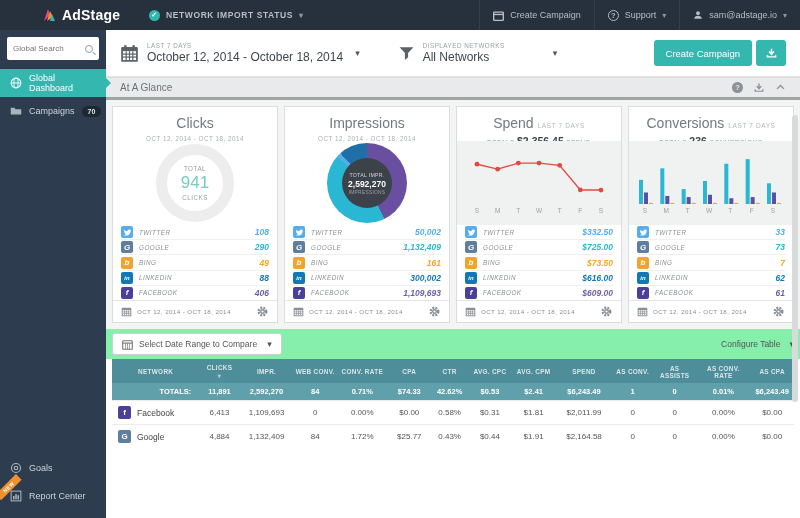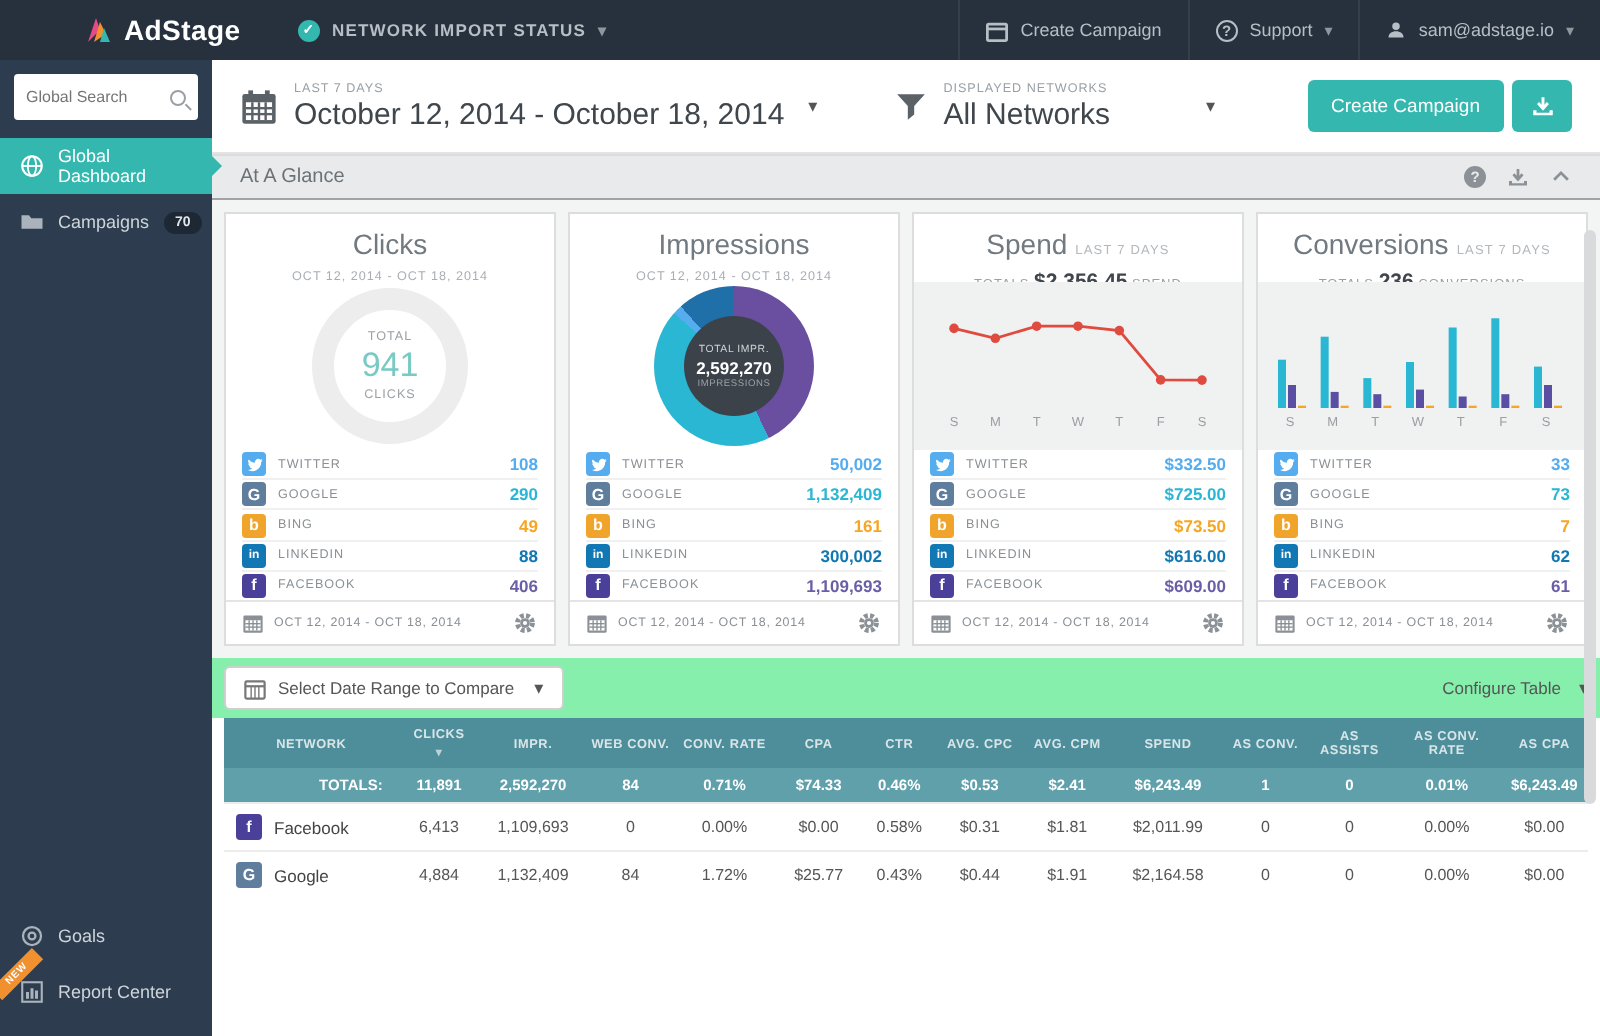--- a/index.html
+++ b/index.html
@@ -35,28 +35,28 @@
   .page-head { padding:15px 16px 0 16px; height:73px; }
   .title-row { display:flex; align-items:center; gap:9px; }
   .page-title { font-size:23px; color:#55595e; font-weight:normal; }
   .tabstrip { margin-top:9px; border-bottom:1px solid #ddd; height:25px; position:relative; }
   .tab { position:absolute; bottom:-1px; left:0; width:92px; height:25px; background:#fff; border:1px solid #ddd; border-bottom:1px solid #fff; border-top:3px solid var(--accent); display:flex; align-items:center; justify-content:center; font-size:10px; color:#4a5055; cursor:pointer; }
 
   
   .toolbar { height:47px; display:flex; align-items:center; padding:0 14px; gap:12px; border-bottom:1px solid #e4e4e4; }
   .f-block { display:flex; align-items:center; gap:8px; cursor:pointer; }
   .f-txt .f-label { font-size:6.3px; color:#9aa0a5; letter-spacing:.5px; }
-  .f-txt .f-value { font-size:15px; color:#3f464c; margin-top:1px; }
+  .f-txt .f-value { font-size:12px; color:#3f464c; margin-top:1px; }
   .f-caret { font-size:9px; color:#555; margin-left:4px; }
   .toolbar-right { margin-left:auto; display:flex; gap:4px; }
   .btn-teal { background:var(--accent); color:#fff; border:none; border-radius:3px; font-size:9.5px; padding:0 12px; height:26px; cursor:pointer; font-family:inherit; }
   .btn-teal.icon-only { width:30px; display:flex; align-items:center; justify-content:center; padding:0; }
 
   
-  .glance-bar { height:23px; background:#e9eaeb; border-top:1px solid #dcdcdc; border-bottom:1px solid #a3a3a3; display:flex; align-items:center; padding:0 14px; }
+  .glance-bar { height:23px; background:#e9eaeb; border-top:1px solid #dcdcdc; border-bottom:3px solid #a3a3a3; display:flex; align-items:center; padding:0 14px; }
   .glance-title { font-size:10px; color:#6b7277; }
   .glance-icons { margin-left:auto; display:flex; align-items:center; gap:10px; }
   .g-help { width:11px; height:11px; border-radius:50%; background:#8b9196; color:#e9eaeb; font-size:7.5px; font-weight:bold; display:flex; align-items:center; justify-content:center; cursor:pointer; }
 
   
   .cards { height:229px; background:#f3f4f4; display:flex; gap:6px; padding:6px; }
   .card { flex:1; background:#fff; border:1px solid #ddd; display:flex; flex-direction:column; overflow:hidden; }
   .card-head { text-align:center; padding-top:7px; height:34px; flex:none; }
   .card-title { font-size:14px; color:#717a80; display:inline; }
   .card-period { font-size:6.5px; color:#b3b8bc; letter-spacing:.6px; margin-left:4px; }
@@ -66,21 +66,21 @@
   .chart-zone { height:84px; flex:none; display:flex; align-items:center; justify-content:center; }
   .chart-zone.gray { background:#f0f1f1; }
   .ring { width:78px; height:78px; border-radius:50%; border:11px solid #ededee; display:flex; flex-direction:column; align-items:center; justify-content:center; }
   .ring .t1,.ring .t3 { font-size:6.3px; color:#9aa0a5; letter-spacing:.5px; }
   .ring .t2 { font-size:17px; color:#79cac4; margin:1px 0; }
   .donut { width:80px; height:80px; border-radius:50%; display:flex; align-items:center; justify-content:center; }
   .donut-center { width:50px; height:50px; border-radius:50%; background:#3c4249; display:flex; flex-direction:column; align-items:center; justify-content:center; }
   .donut-center .t1 { font-size:5.2px; color:#cfd4d8; letter-spacing:.3px; }
   .donut-center .t2 { font-size:8.5px; color:#fff; font-weight:bold; margin:1px 0; }
   .donut-center .t3 { font-size:4.8px; color:#9aa0a5; letter-spacing:.3px; }
-  .net-rows { flex:1; padding:0 8px; display:flex; flex-direction:column; }
+  .net-rows { flex:1; padding:0 8px; display:flex; flex-direction:column;font-style:italic; }
   .net-row { flex:1; display:flex; align-items:center; gap:6px; border-top:1px solid #f0f0f0; }
   .net-row:first-child { border-top:none; }
   .nicon { width:12px; height:12px; border-radius:2px; color:#fff; font-size:8px; font-weight:bold; display:flex; align-items:center; justify-content:center; flex:none; }
   .nicon.linkedin { font-size:6px; }
   .net-name { font-size:6.3px; color:#8a9095; letter-spacing:.5px; }
   .net-val { margin-left:auto; font-size:8.5px; font-weight:bold; }
   .card-footer { flex:none; height:22px; border-top:1px solid #e4e4e4; display:flex; align-items:center; gap:5px; padding:0 8px; }
   .card-footer .cf-date { font-size:6.2px; color:#8a9095; letter-spacing:.4px; }
   .card-footer .gear-btn { margin-left:auto; cursor:pointer; display:flex; }
 
@@ -608,21 +608,21 @@
           </tr>
         </thead>
         <tbody>
           <tr class="totals">
             <td>TOTALS:</td>
             <td>11,891</td>
             <td>2,592,270</td>
             <td>84</td>
             <td>0.71%</td>
             <td>$74.33</td>
-            <td>0.46%</td>
+            <td>42.62%</td>
             <td>$0.53</td>
             <td>$2.41</td>
             <td>$6,243.49</td>
             <td>1</td>
             <td>0</td>
             <td>0.01%</td>
             <td>$6,243.49</td>
           </tr>
           <tr>
             <td class="netcell"><span class="netcell-inner">

